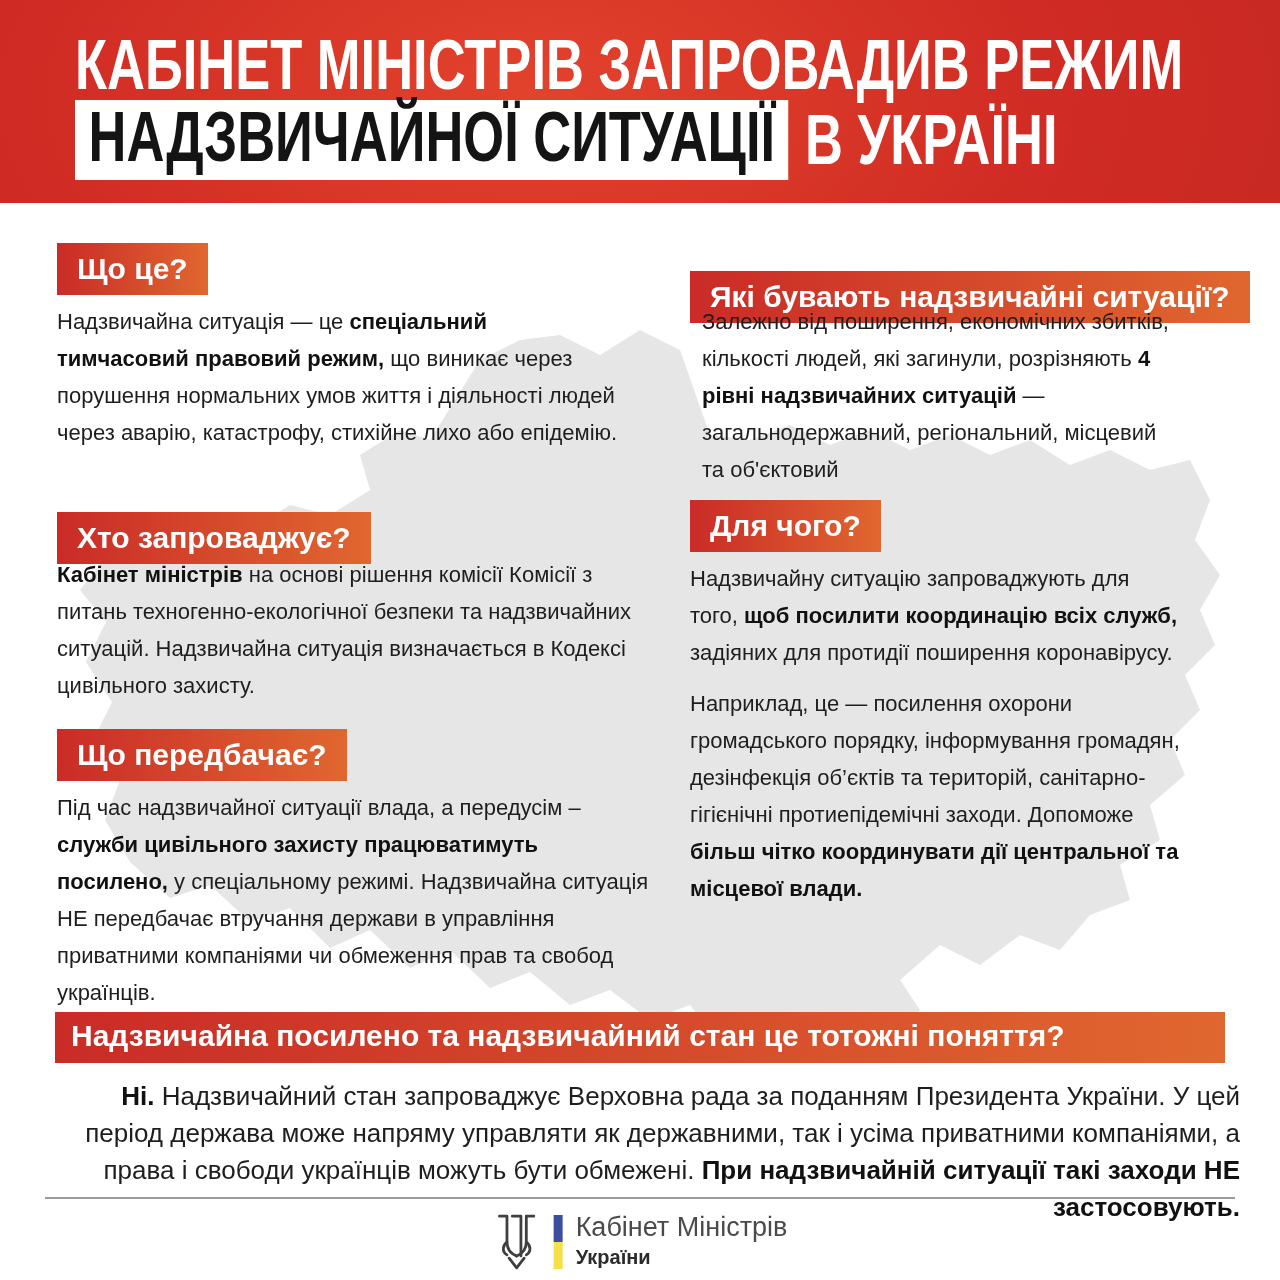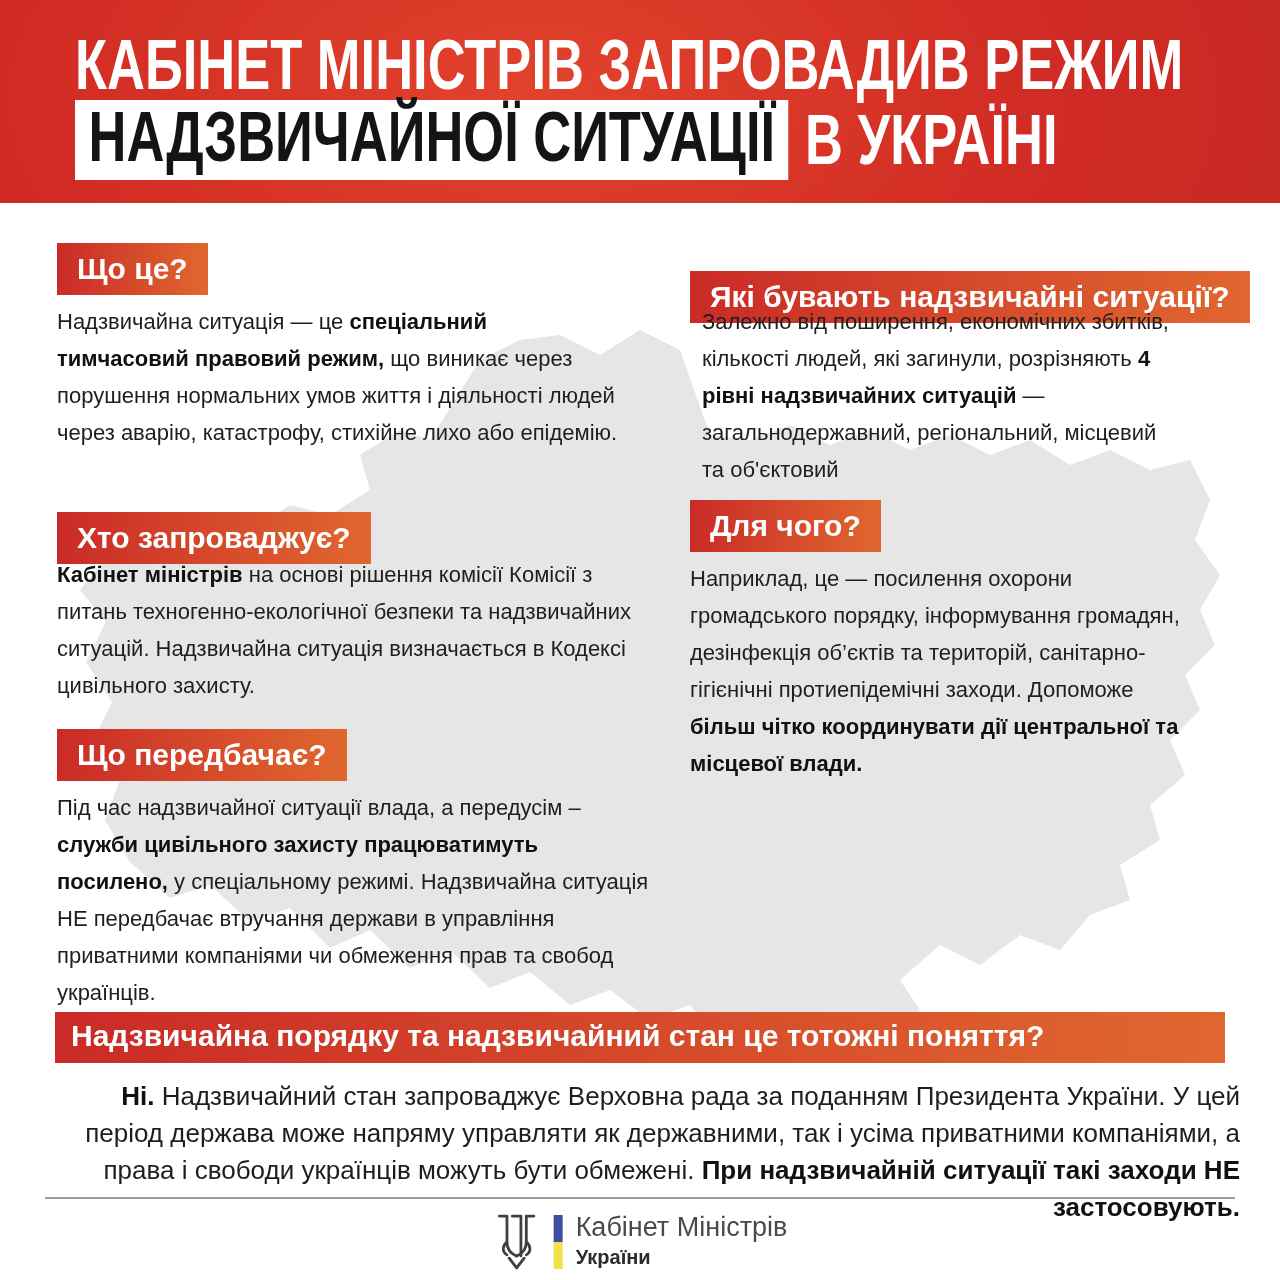--- a/index.html
+++ b/index.html
@@ -79,24 +79,25 @@
   <p><span>Під час надзвичайної ситуації влада, а передусім – </span><b>служби цивільного захисту працюватимуть посилено,</b><span> у спеціальному режимі. Надзвичайна ситуація НЕ передбачає втручання держави в управління приватними компаніями чи обмеження прав та свобод українців.</span></p>
 </div>
 
 <div class="chip" style="left:690px;top:243px;margin-top:28px;">Які бувають надзвичайні ситуації?</div>
 <div class="copy" style="left:690px;top:303px;width:480px;margin-left:12px;">
   <p><span>Залежно від поширення, економічних збитків, кількості людей, які загинули, розрізняють </span><b>4 рівні надзвичайних ситуацій</b><span> — загальнодержавний, регіональний, місцевий та об'єктовий</span></p>
 </div>
 
 <div class="chip" style="left:690px;top:500px;">Для чого?</div>
 <div class="copy" style="left:690px;top:560px;width:492px;">
+  <p><span>Надзвичайну ситуацію запроваджують для того, </span><b>щоб посилити координацію всіх служб,</b><span> задіяних для протидії поширення коронавірусу.</span></p>
   <p><span>Наприклад, це — посилення охорони громадського порядку, інформування громадян, дезінфекція об’єктів та територій, санітарно-гігієнічні протиепідемічні заходи. Допоможе </span><b>більш чітко координувати дії центральної та місцевої влади.</b></p>
 </div>
 
-<div class="chip wide-chip" style="left:55px;top:1012px;">Надзвичайна порядку та надзвичайний стан це тотожні поняття?</div>
+<div class="chip wide-chip" style="left:55px;top:1012px;">Надзвичайна посилено та надзвичайний стан це тотожні поняття?</div>
 <div class="copy bottom-copy" style="left:55px;top:1078px;width:1185px;">
   <p><b>Ні.</b><span> Надзвичайний стан запроваджує Верховна рада за поданням Президента України. У цей період держава може напряму управляти як державними, так і усіма приватними компаніями, а права і свободи українців можуть бути обмежені. </span><b>При надзвичайній ситуації такі заходи НЕ застосовують.</b></p>
 </div>
 
 <div class="divider"></div>
 <div class="footer">
   <svg class="tryzub" viewBox="0 0 40 54" aria-hidden="true">
     <g fill="none" stroke="#3f3f3f" stroke-width="2.6" stroke-linecap="round" stroke-linejoin="round">
       <path d="M4 3 h7 v24 c0 8 4 11 9 13"></path>
       <path d="M36 3 h-7 v24 c0 8 -4 11 -9 13"></path>

